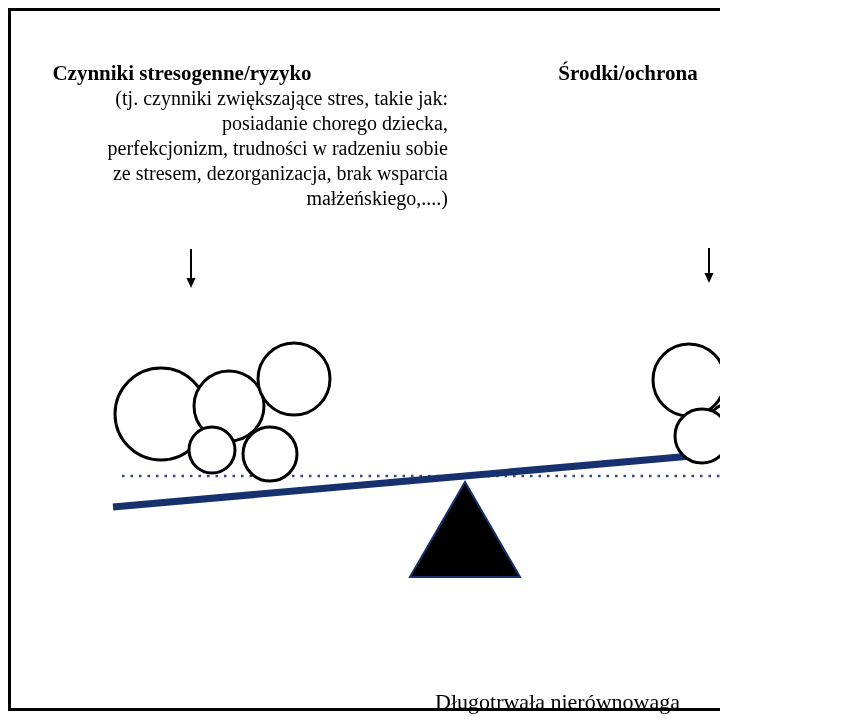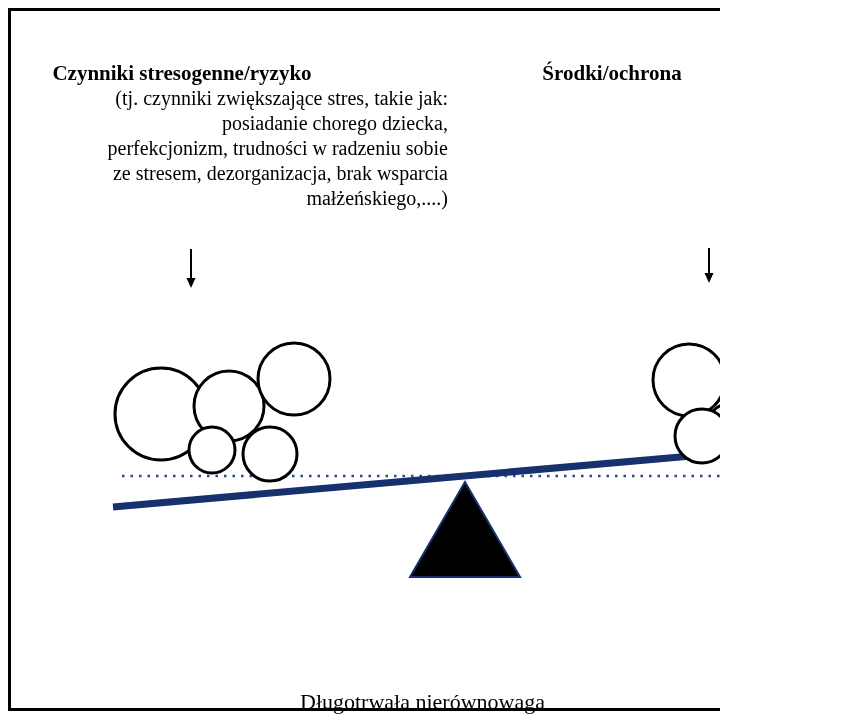--- a/index.html
+++ b/index.html
@@ -25,21 +25,21 @@
     border: 3px solid #000000;
     box-sizing: border-box;
   }
   .text-block {
     position: absolute;
     top: 61px;
     font-size: 20px;
     line-height: 25px;
   }
   .text-block.left  { left: 28px;  width: 420px; }
-  .text-block.right { left: 416px; width: 400px; }
+  .text-block.right { left: 432px; width: 400px; }
   .block-title {
     font-weight: bold;
     font-size: 21px;
     line-height: 25px;
     text-align: center;
   }
   .text-block.left  .block-title { width: 308px; }
   .text-block.right .block-title { width: 392px; }
   .block-body {
     white-space: pre-line;
@@ -52,21 +52,21 @@
     left: 0;
     top: 0;
     width: 868px;
     height: 725px;
   }
   .caption {
     position: absolute;
     left: 300px;
     top: 689px;
     width: 380px;
-    text-align: left;
+    text-align: right;
     font-size: 22px;
     line-height: 26px;
   }
 </style>
 </head>
 <body>
 
 <div class="page">
 
   <div class="frame"></div>

